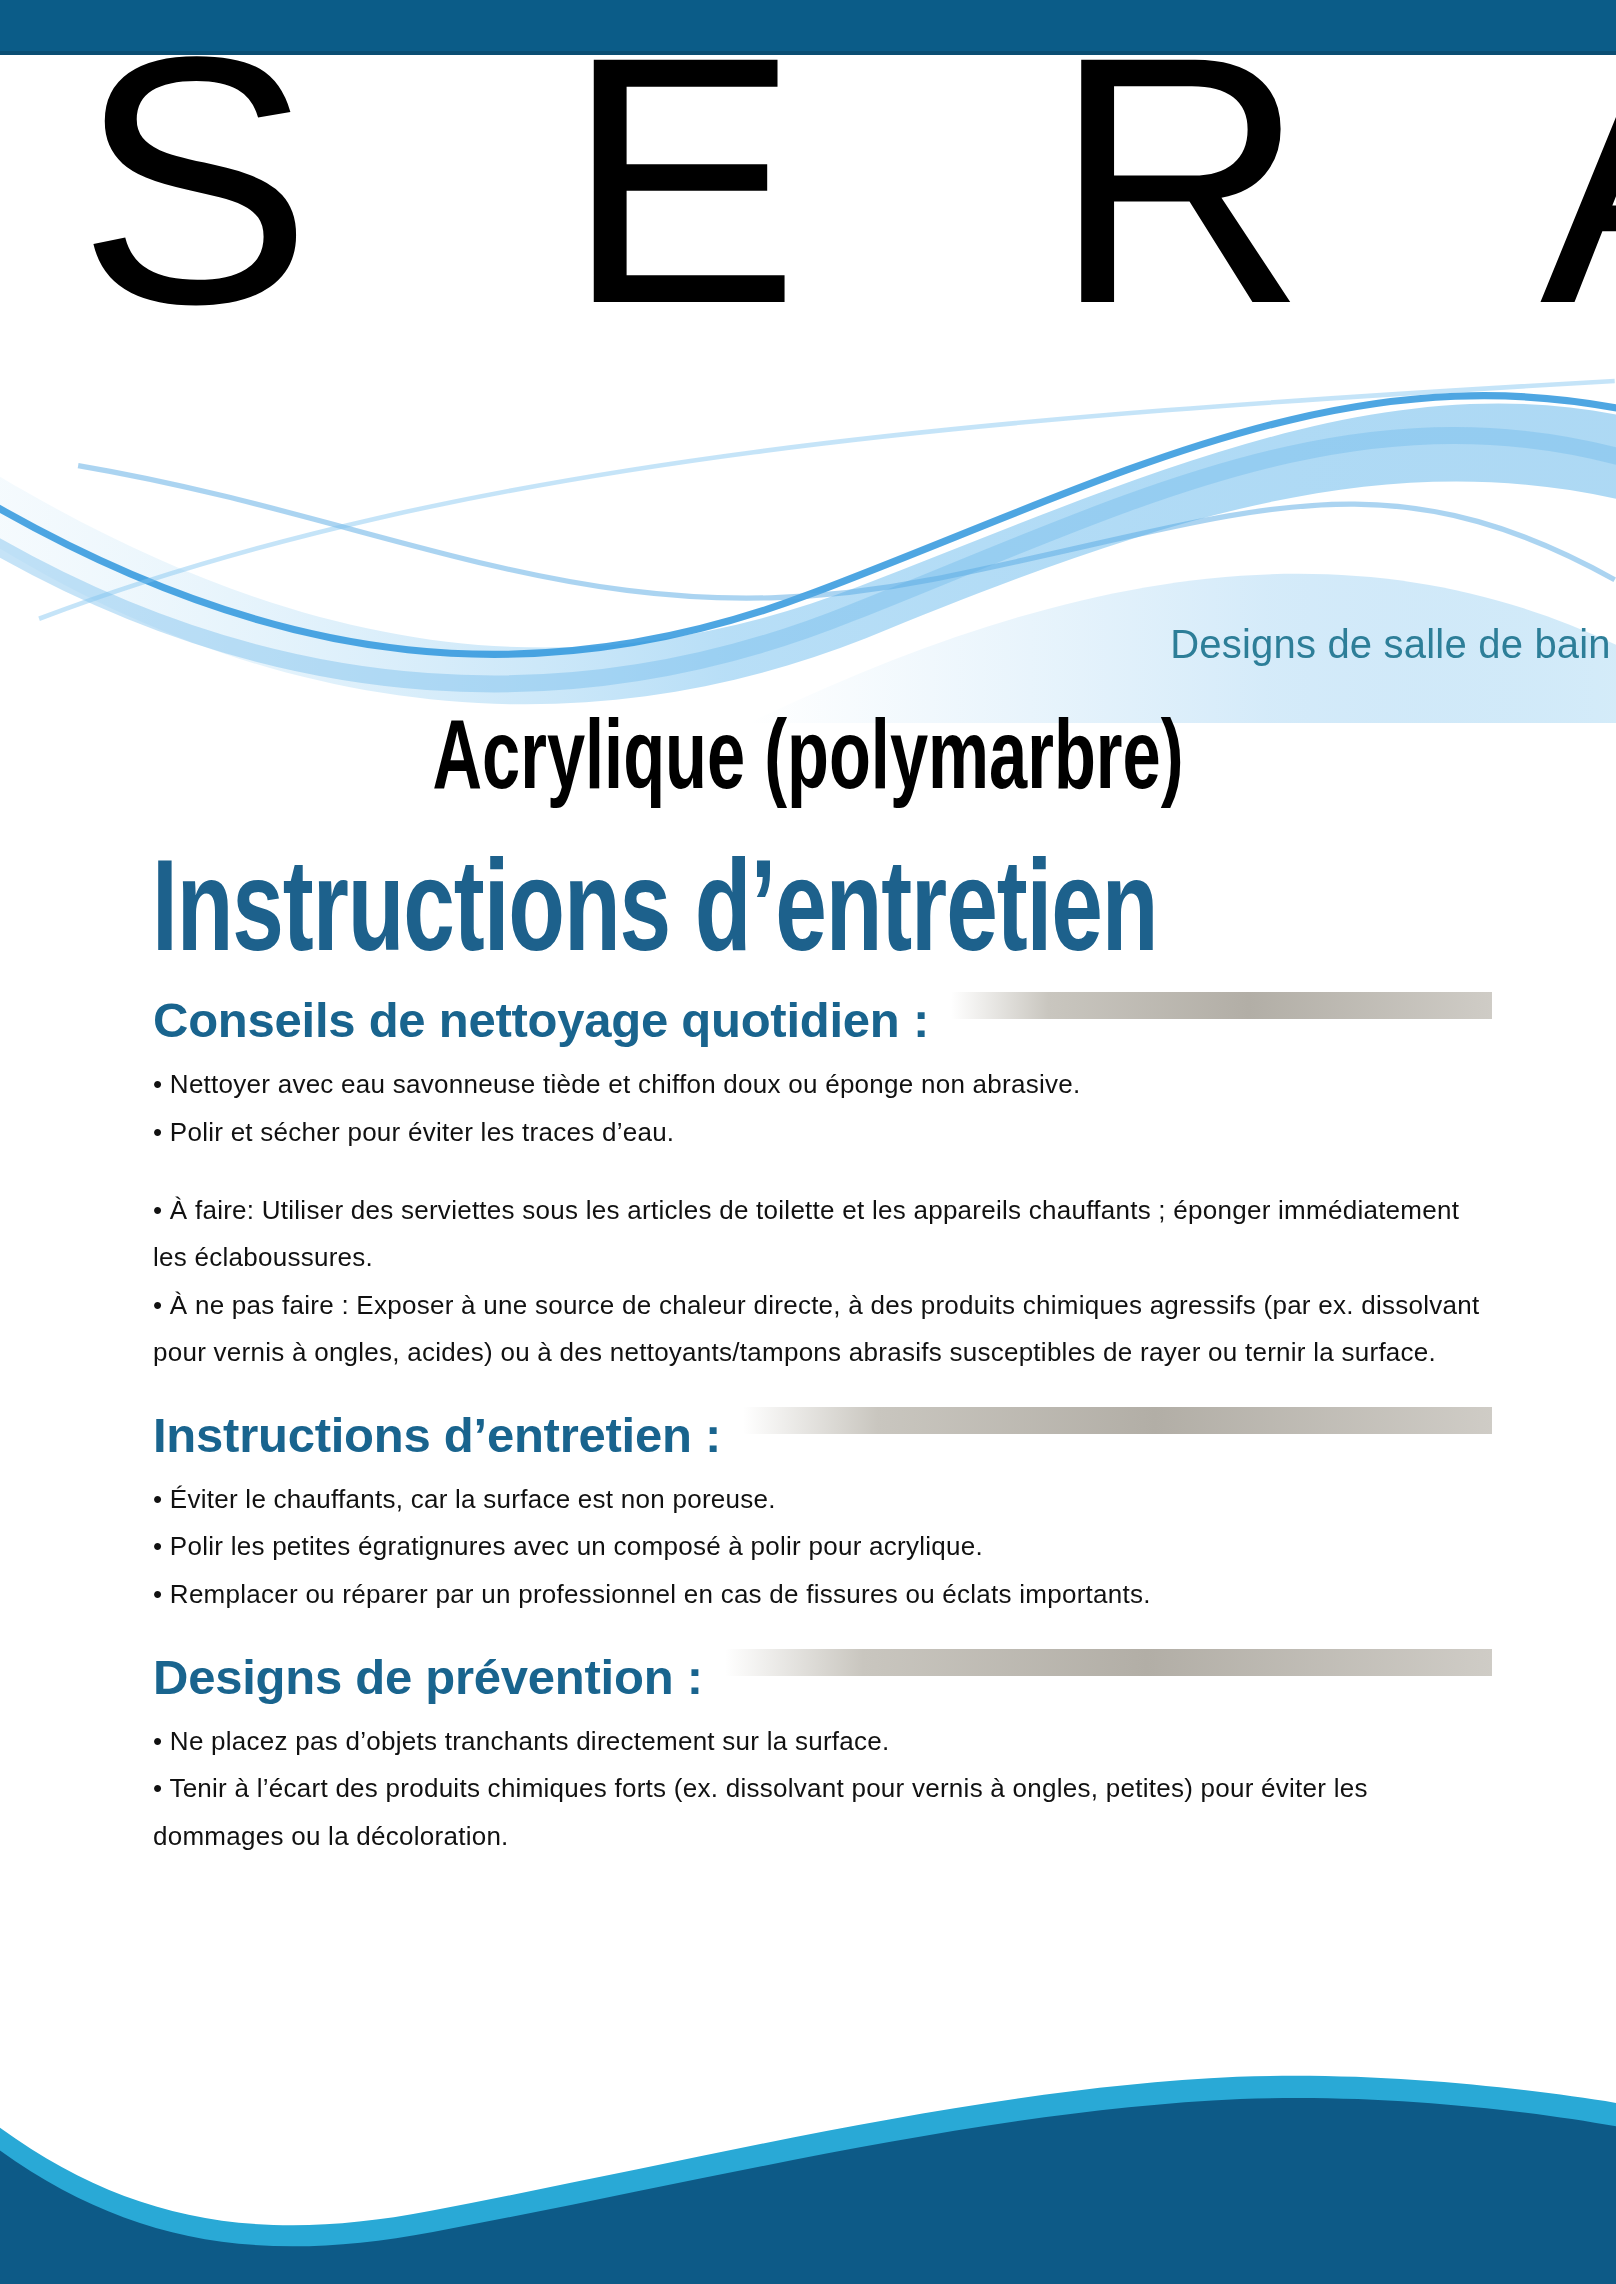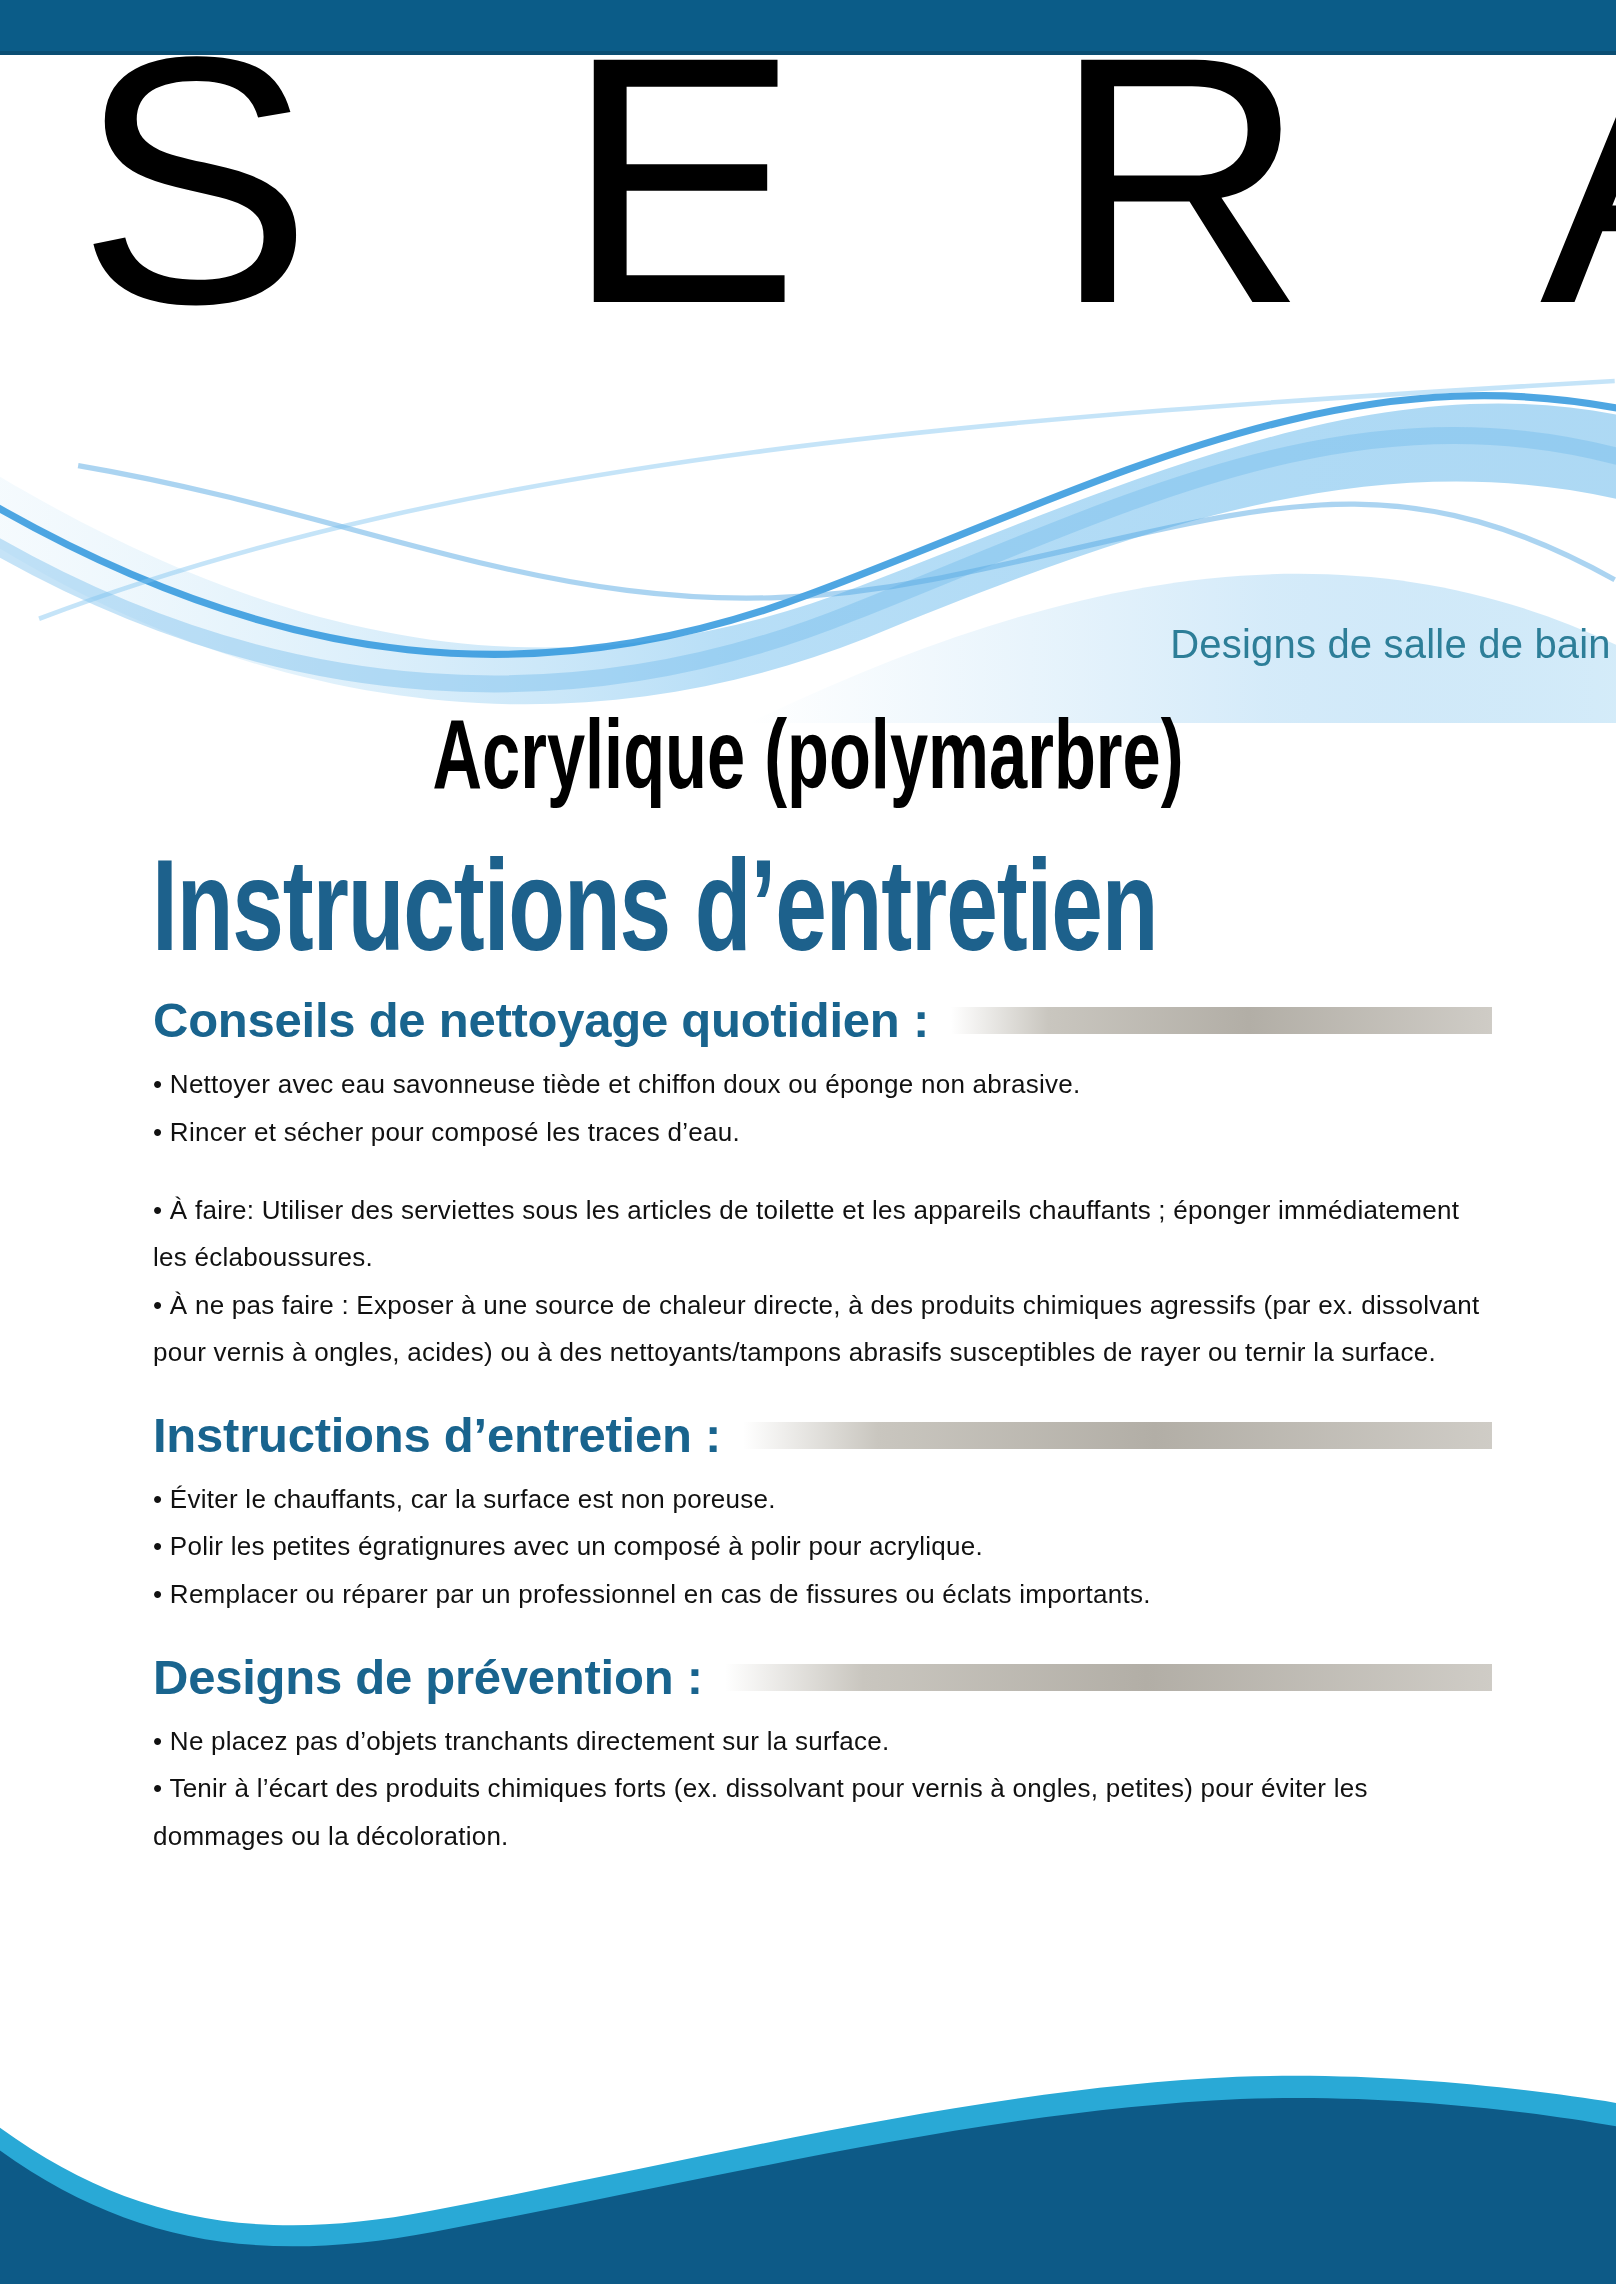--- a/index.html
+++ b/index.html
@@ -38,21 +38,21 @@
     transform:scaleX(0.70);transform-origin:50% 50%;
   }
   .title{
     position:absolute;top:831px;left:152px;
     font-size:129px;font-weight:800;color:var(--c-title);white-space:nowrap;
     letter-spacing:-0.012em;transform:scaleX(0.72);transform-origin:0 50%;
   }
   .sections{position:absolute;top:978px;left:153px;right:124px;}
   .section{margin-top:31px;}
   .section:first-child{margin-top:14.3px;}
-  .heading-row{display:flex;align-items:center;margin-bottom:13px;}
+  .heading-row{display:flex;align-items:flex-start;margin-bottom:13px;}
   .heading{
     font-size:49px;font-weight:800;color:var(--c-heading);white-space:nowrap;
     letter-spacing:-0.005em;
   }
   .heading-bar{
     flex:1;height:27px;margin-left:22px;
     background:linear-gradient(90deg, rgba(255,255,255,0) 0%, #c9c6bf 18%, #b2aea6 55%, #cfccc6 100%);
   }
   .bullet{
     font-size:26px;line-height:1.82;font-weight:400;color:var(--c-body);
@@ -95,21 +95,21 @@
 
 <h1 class="title">Instructions d’entretien</h1>
 
 <div class="sections" id="sections">
     <div class="section">
       <div class="heading-row">
         <h2 class="heading">Conseils de nettoyage quotidien :</h2>
         <div class="heading-bar"></div>
       </div>
       <p class="bullet">• Nettoyer avec eau savonneuse tiède et chiffon doux ou éponge non abrasive.</p>
-      <p class="bullet">• Rincer et sécher pour composé les traces d’eau.</p>
+      <p class="bullet">• Polir et sécher pour éviter les traces d’eau.</p>
     </div>
     <div class="section">
       <p class="bullet">• À faire: Utiliser des serviettes sous les articles de toilette et les appareils chauffants ; éponger immédiatement les éclaboussures.</p>
       <p class="bullet">• À ne pas faire : Exposer à une source de chaleur directe, à des produits chimiques agressifs (par ex. dissolvant pour vernis à ongles, acides) ou à des nettoyants/tampons abrasifs susceptibles de rayer ou ternir la surface.</p>
     </div>
     <div class="section">
       <div class="heading-row">
         <h2 class="heading">Instructions d’entretien :</h2>
         <div class="heading-bar"></div>
       </div>

